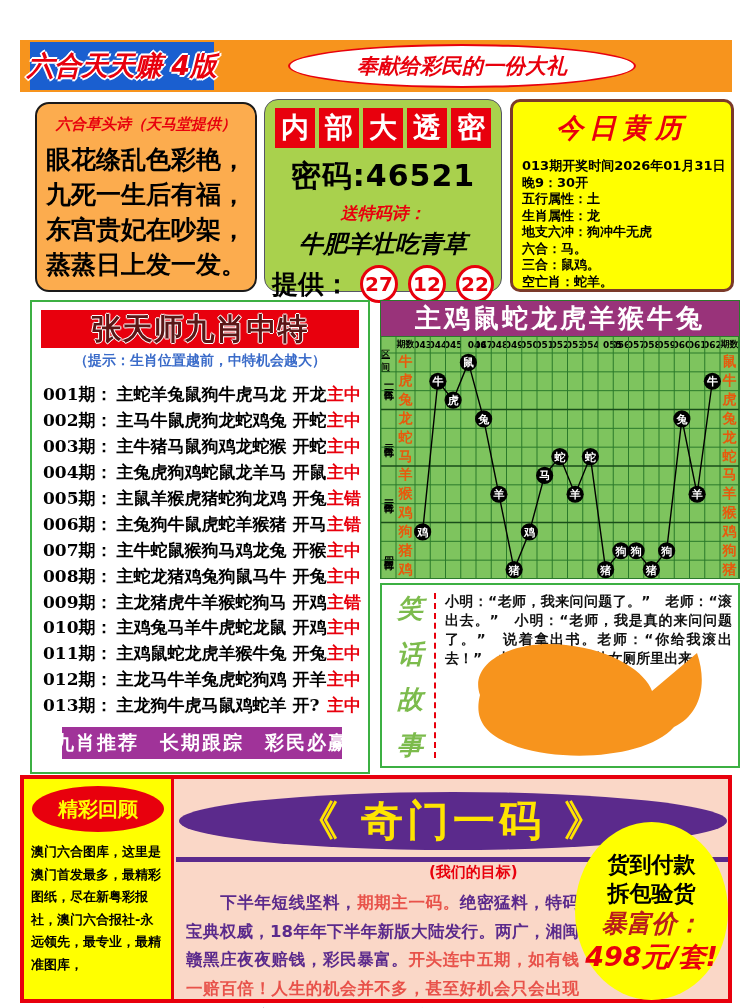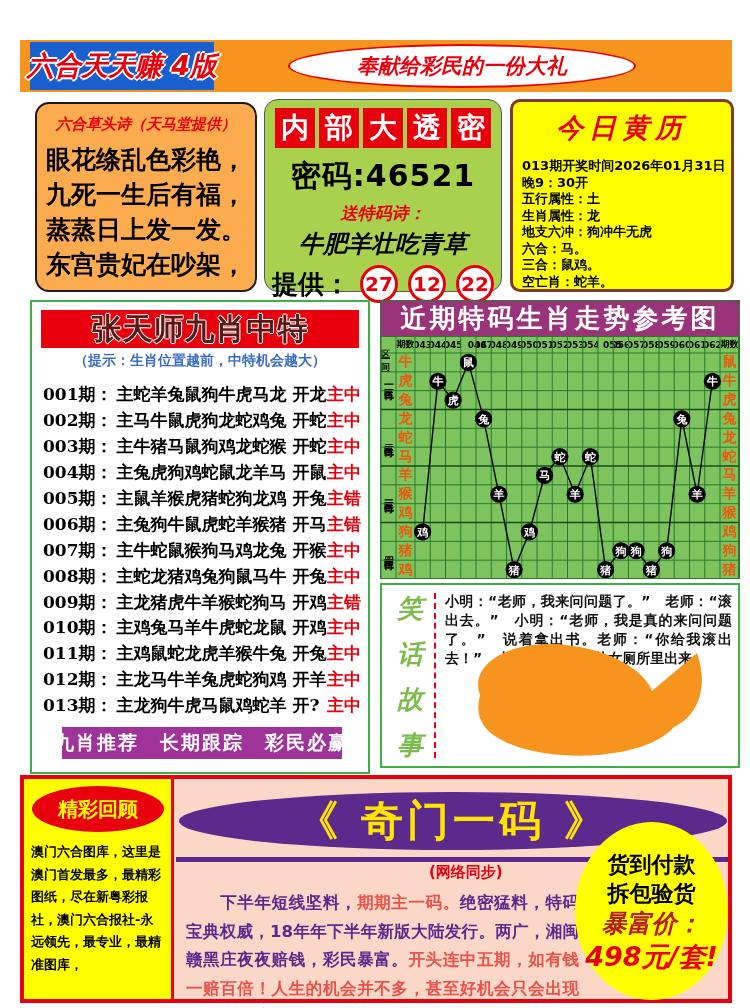--- a/index.html
+++ b/index.html
@@ -106,22 +106,22 @@
   <div class="top-band">
     <div class="masthead">六合天天赚 4版</div>
     <div class="banner-ellipse">奉献给彩民的一份大礼</div>
   </div>
 
   <div class="poem-box">
     <div class="poem-title">六合草头诗（天马堂提供）</div>
     <div class="poem-lines">
         <div class="poem-line">眼花绦乱色彩艳，</div>
         <div class="poem-line">九死一生后有福，</div>
+        <div class="poem-line">东宫贵妃在吵架，</div>
         <div class="poem-line">蒸蒸日上发一发。</div>
-        <div class="poem-line">东宫贵妃在吵架，</div>
       </div>
   </div>
 
   <div class="secret-box">
     <div class="secret-title">
         <div class="tchar">内</div>
         <div class="tchar">部</div>
         <div class="tchar">大</div>
         <div class="tchar">透</div>
         <div class="tchar">密</div>
@@ -218,21 +218,21 @@
         <div class="pred-row">
           <span class="pp">013期：</span>
           <span class="pk">主龙狗牛虎马鼠鸡蛇羊 开?</span>
           <span class="pr">主中</span>
         </div>
       </div>
     <div class="pred-footer">九肖推荐　长期跟踪　彩民必赢</div>
   </div>
 
   <div class="chart-box">
-    <div class="chart-title">近期特码生肖走势参考图</div>
+    <div class="chart-title">主鸡鼠蛇龙虎羊猴牛兔</div>
     <div class="chart-grid">
         <div class="cg-cell cg-head" style="left: 0px; top: 8px; width: 15px; height: 34px; text-decoration: underline;">区间</div>
         <div class="cg-cell cg-head" style="left: 15px; top: 0px; width: 19px; height: 17px;">期数</div>
         <div class="cg-cell cg-head" style="left: 34px; top: 0px; width: 15.25px; height: 17px;">043</div>
         <div class="cg-cell cg-head" style="left: 49.25px; top: 0px; width: 15.25px; height: 17px;">044</div>
         <div class="cg-cell cg-head" style="left: 64.5px; top: 0px; width: 15.25px; height: 17px;">045</div>
         <div class="cg-cell cg-head" style="left: 79.75px; top: 0px; width: 33px; height: 17px;">046</div>
         <div class="cg-cell cg-head" style="left: 95px; top: 0px; width: 15.25px; height: 17px;">047</div>
         <div class="cg-cell cg-head" style="left: 110.25px; top: 0px; width: 15.25px; height: 17px;">048</div>
         <div class="cg-cell cg-head" style="left: 125.5px; top: 0px; width: 15.25px; height: 17px;">049</div>
@@ -377,21 +377,21 @@
   </div>
 
   <div class="bottom-box">
     <div class="recap-panel">
       <div class="recap-badge">精彩回顾</div>
       <div class="recap-text">澳门六合图库，这里是澳门首发最多，最精彩图纸，尽在新粤彩报社，澳门六合报社-永远领先，最专业，最精准图库，</div>
     </div>
     <div class="promo-panel">
       <div class="promo-ellipse">《 奇门一码 》</div>
       <div class="promo-line"></div>
-      <div class="sync-note">(网络同步)</div>
+      <div class="sync-note">(我们的目标)</div>
       <div class="promo-para"><span class="seg-purple">　　下半年短线坚料，</span><span class="seg-red">期期主一码。</span><span class="seg-purple">绝密猛料，特码宝典权威，18年年下半年新版大陆发行。两广，湘闽赣黑庄夜夜赔钱，彩民暴富。</span><span class="seg-red">开头连中五期，如有钱一赔百倍！人生的机会并不多，甚至好机会只会出现一次。</span><span class="seg-purple">有这样的机会不把握会后悔一辈子的。我们的目标：在最短的时间内为支持朋友争取最大的利益。</span></div>
       <div class="price-circle">
         <div class="pc1">货到付款</div>
         <div class="pc1">拆包验货</div>
         <div class="pc3">暴富价：</div>
         <div class="pc4">498元/套!</div>
       </div>
     </div>
   </div>
 

